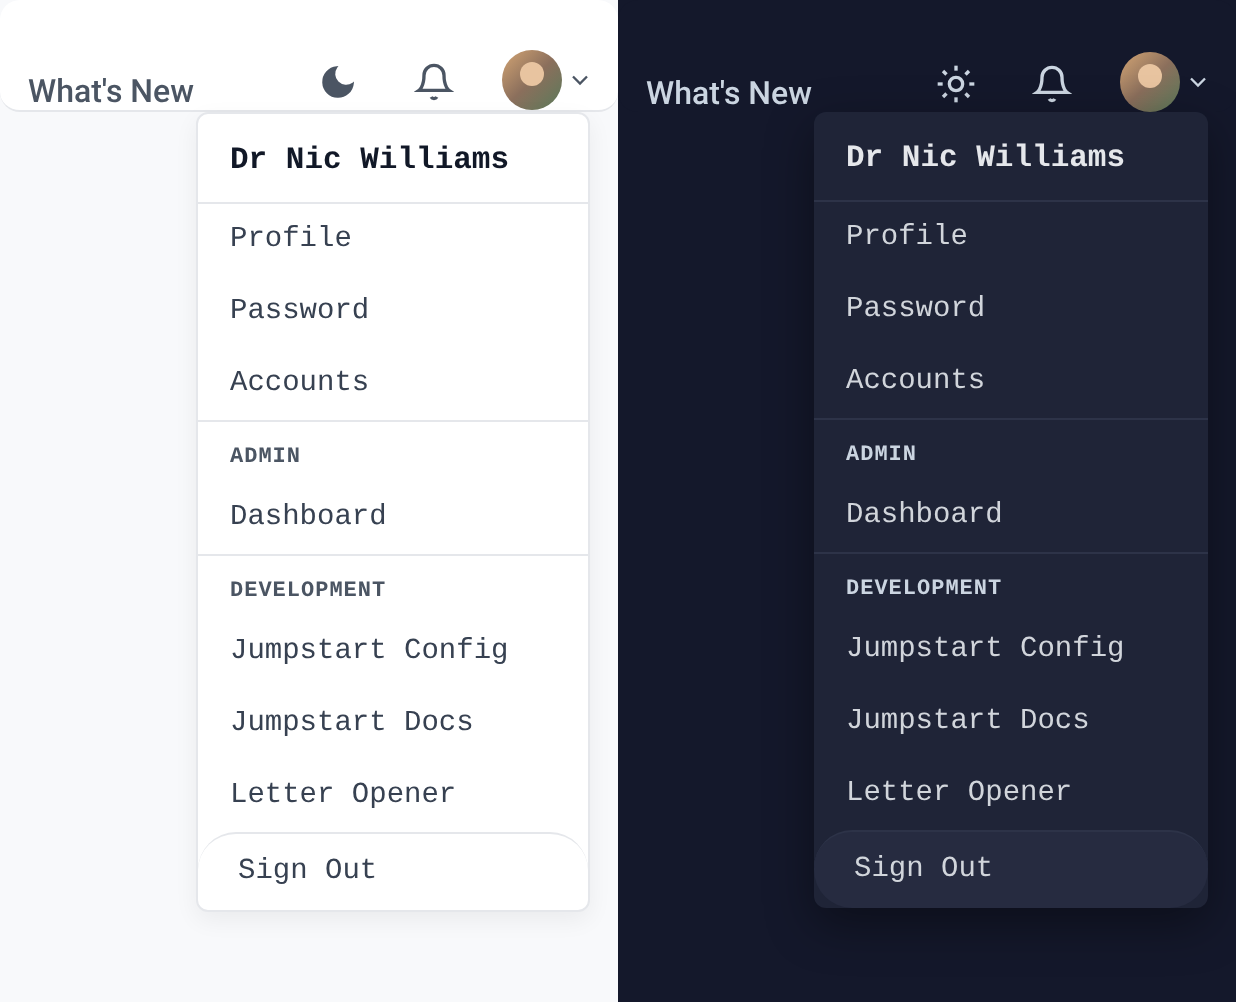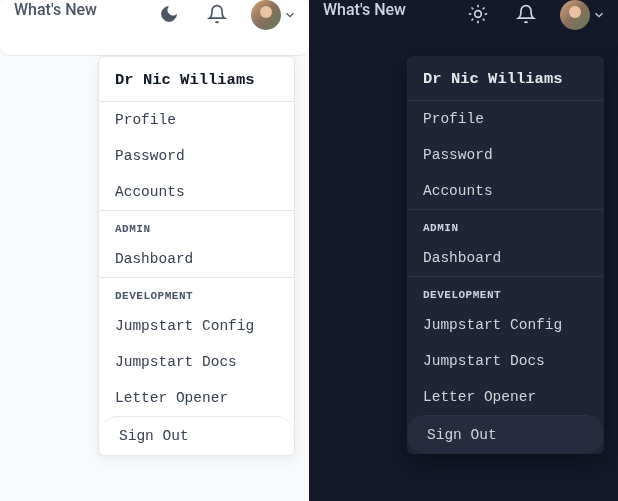--- a/index.html
+++ b/index.html
@@ -14,21 +14,21 @@
       position: relative;
     }
     .panel.light {
       background: #f8f9fb;
     }
     .panel.dark {
       background: #14182b;
     }
     .topbar {
       display: flex;
-      align-items: flex-start;
+      align-items: flex-end;
       height: 56px;
       padding: 0 12px 0 14px;
       gap: 20px;
       border-radius: 10px;
     }
     .panel.light .topbar {
       background: #ffffff;
       border-bottom: 1px solid #e5e7eb;
     }
     .panel.dark .topbar {

